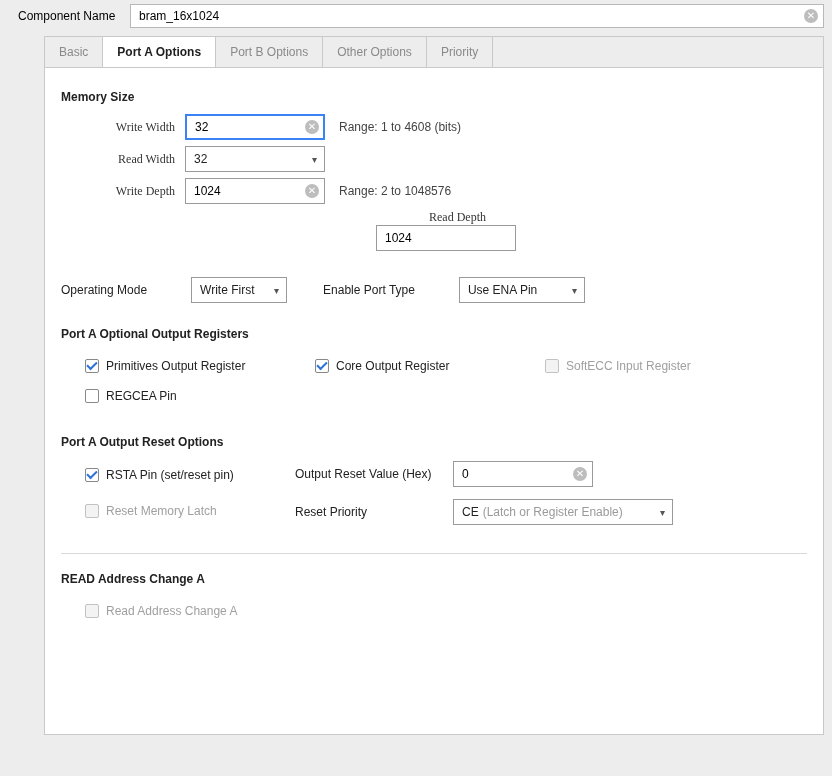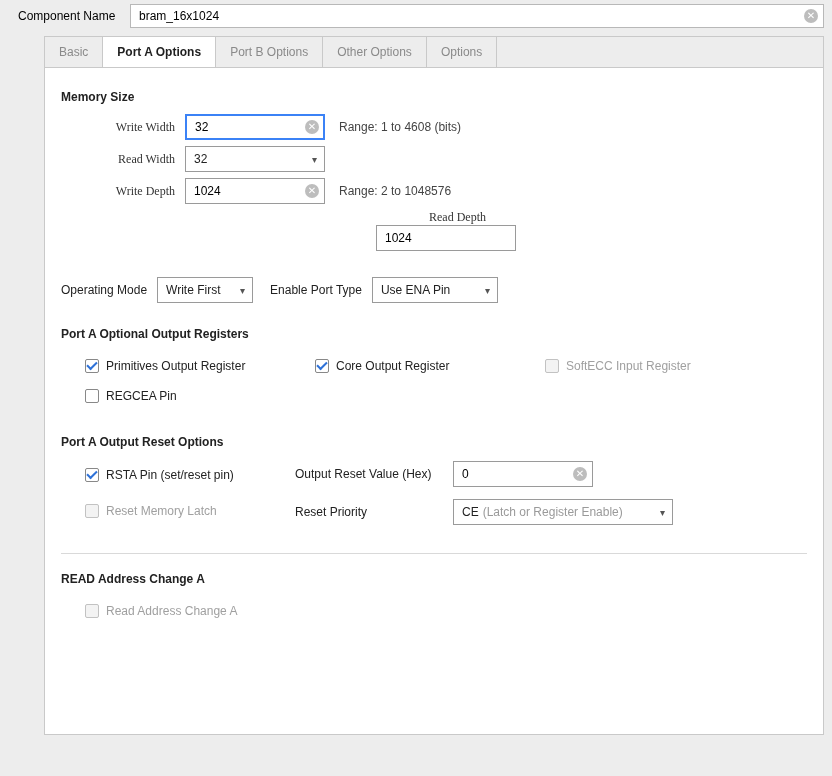--- a/index.html
+++ b/index.html
@@ -29,21 +29,21 @@
   .row { display: flex; align-items: center; margin: 6px 0; }
   .row .flab { width: 100px; text-align: right; padding-right: 10px; color: #333; font-family: Liberation Serif, serif; }
   .field-input { position: relative; width: 140px; }
   .field-input input { width: 100%; height: 26px; padding: 2px 24px 2px 8px; border: 1px solid #9a9a9a; background: #fff; font-size: 12px; outline: none; }
   .field-input.bluefocus input { border: 2px solid #3b82f6; }
   .field-select { position: relative; width: 140px; }
   .field-select .sel { width: 100%; height: 26px; border: 1px solid #9a9a9a; background: #fff; padding: 4px 24px 4px 8px; cursor: pointer; display: flex; align-items: center; }
   .chev { position: absolute; right: 8px; top: 50%; transform: translateY(-50%); font-size: 10px; color: #555; pointer-events: none; }
   .range-text { margin-left: 14px; color: #444; }
 
-  .inline-block { display: inline-flex; align-items: center; margin-right: 17px; }
+  .inline-block { display: inline-flex; align-items: center; margin-right: 36px; gap: 34px; }
   .inline-block .lbl2 { margin-right: 10px; }
 
   
   .chk { display: inline-flex; align-items: center; cursor: pointer; }
   .chk .box { width: 14px; height: 14px; border: 1px solid #888; border-radius: 2px; background: #fff; margin-right: 7px; display: inline-flex; align-items: center; justify-content: center; }
   .chk.checked .box { background: #fff; }
   .chk.checked .box::after { content: ""; width: 8px; height: 4px; border-left: 2px solid #2f72d8; border-bottom: 2px solid #2f72d8; transform: rotate(-45deg) translate(1px,-1px); }
   .chk.disabled { color: #a0a0a0; cursor: default; }
   .chk.disabled .box { border-color: #c2c2c2; background: #f3f3f3; }
 
@@ -77,21 +77,21 @@
       <span class="clear-x">✕</span>
     </div>
   </div>
 
   <div class="tabs-shell">
     <div class="tabs">
       <div class="tab">Basic</div>
       <div class="tab active">Port A Options</div>
       <div class="tab">Port B Options</div>
       <div class="tab">Other Options</div>
-      <div class="tab">Options</div>
+      <div class="tab">Priority</div>
     </div>
 
     <div class="panel">
 
       <div class="section">
         <div class="section-title">Memory Size</div>
 
         <div class="row" style="padding-left:24px;">
           <div class="flab">Write Width</div>
           <div class="field-input bluefocus">

